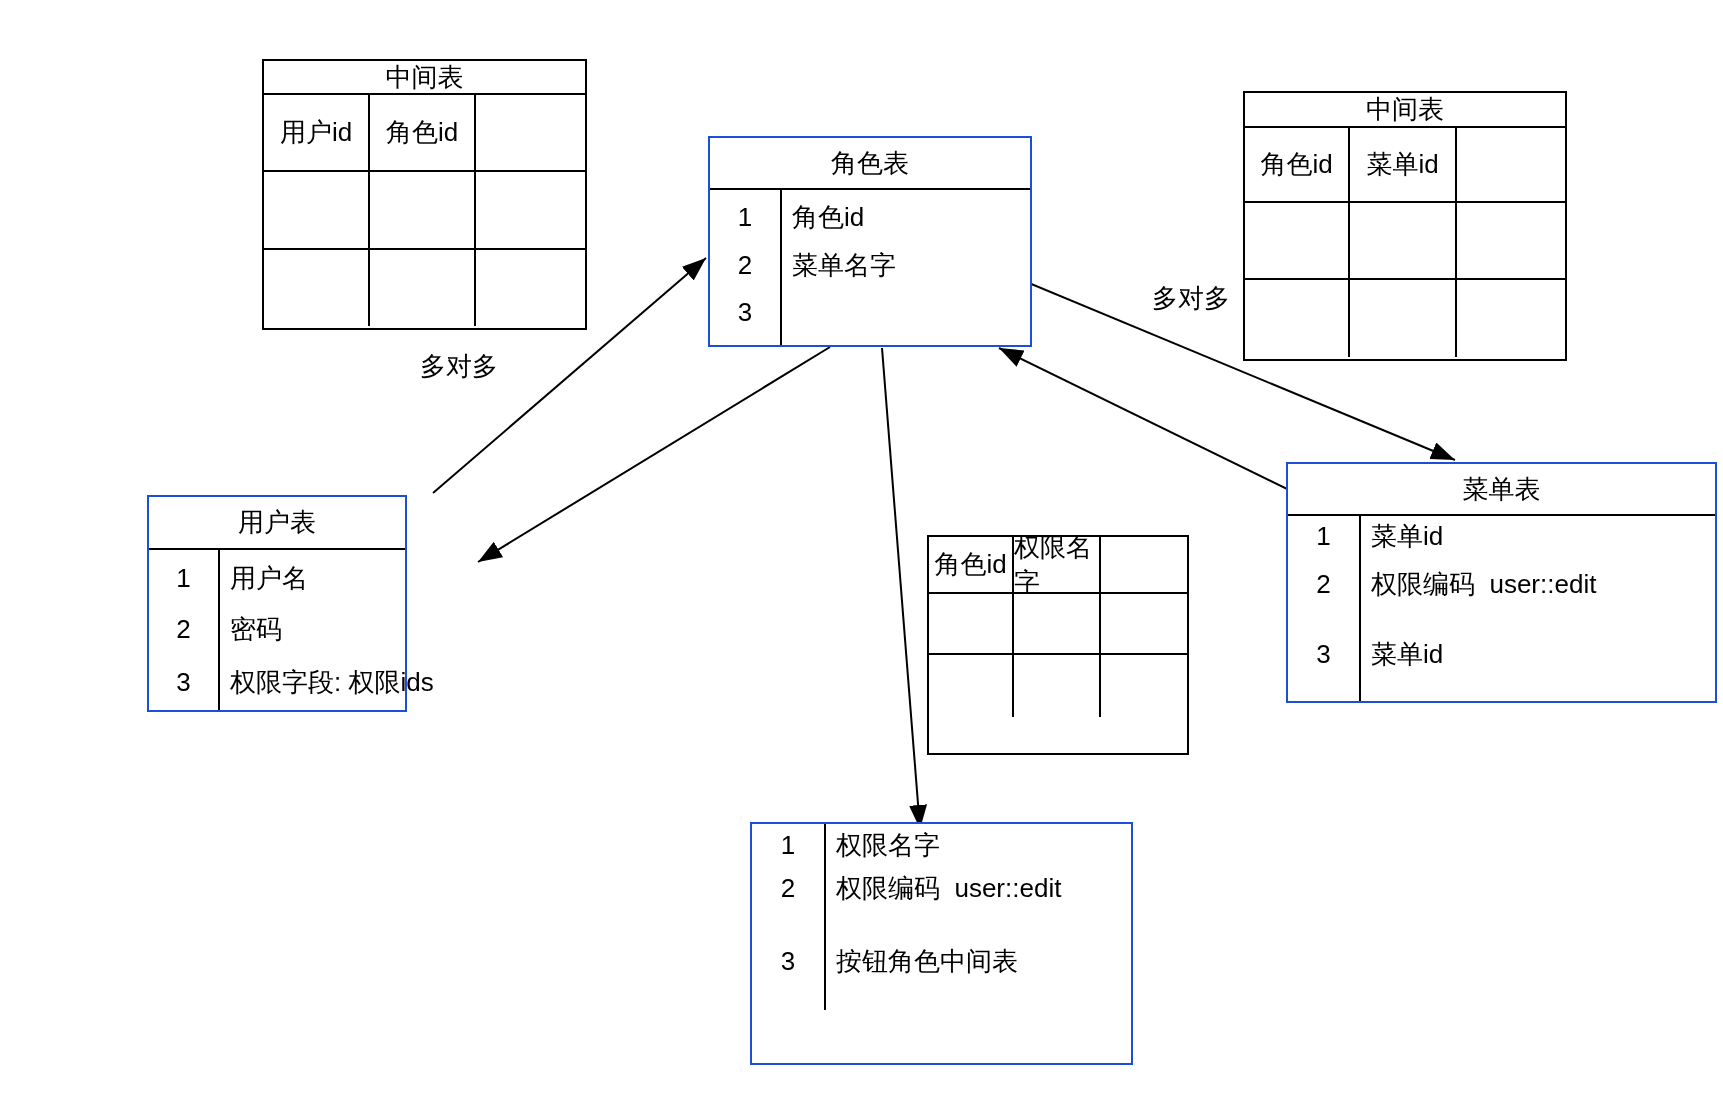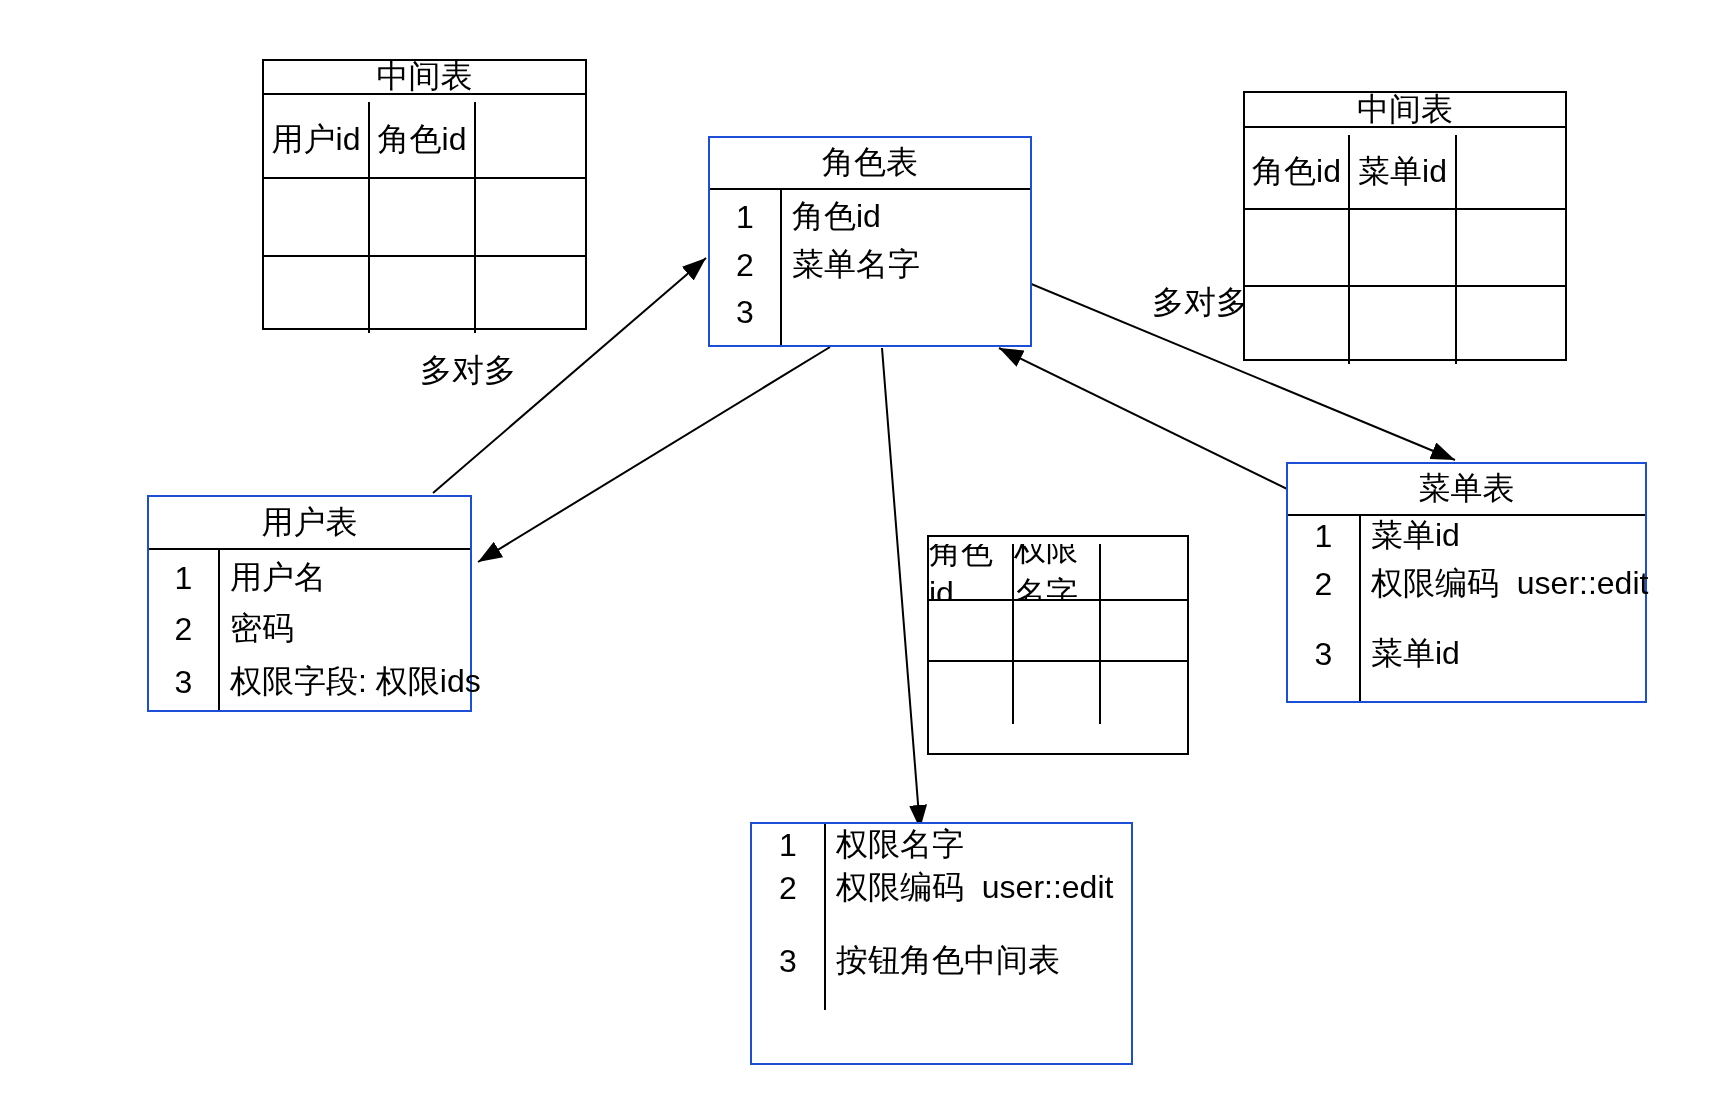--- a/index.html
+++ b/index.html
@@ -2,36 +2,36 @@
 <html><head>
 <meta charset="utf-8">
 <style>
   html,body{margin:0;padding:0;background:#ffffff;}
   #canvas{
     position:relative;
     width:1723px;height:1115px;
     background:#ffffff;
     font-family:"Liberation Sans","DejaVu Sans",sans-serif;
     color:#000000;
-    font-size:32px;
+    font-size:26px;
     overflow:hidden;
   }
   
   .jtable{
     position:absolute;
     border:2px solid #000;
     box-sizing:border-box;
     background:#fff;
   }
   .jtitle{
     display:flex;align-items:center;justify-content:center;
     border-bottom:2px solid #000;
     box-sizing:content-box;
   }
-  .jgrid{display:grid;width:100%;margin-top:7px;}
+  .jgrid{display:grid;width:100%;}
   .jcell{
     border-right:2px solid #000;
     border-bottom:2px solid #000;
     display:flex;align-items:center;justify-content:center;
     box-sizing:border-box;
     overflow:hidden;
   }
   .jcell.no-r{border-right:none;}
   .jcell.no-b{border-bottom:none;}
   
@@ -143,40 +143,40 @@
         <span class="enum" style="flex-basis:70px;">2</span>
         <span class="etext">菜单名字</span>
       </div>
       <div class="erow" style="top:107px;">
         <span class="enum" style="flex-basis:70px;">3</span>
         <span class="etext"></span>
       </div>
     </div>
   </div>
 
-  <div class="etable" style="left:147px;top:495px;width:325px;height:217px;">
+  <div class="etable" style="left:147px;top:495px;width:260px;height:217px;">
     <div class="etitle" style="height:51px;">用户表</div>
     <div class="ebody" style="height:160px;">
       <div class="enumcol" style="width:69px;"></div>
       <div class="erow" style="top:13px;">
         <span class="enum" style="flex-basis:69px;">1</span>
         <span class="etext">用户名</span>
       </div>
       <div class="erow" style="top:64px;">
         <span class="enum" style="flex-basis:69px;">2</span>
         <span class="etext">密码</span>
       </div>
       <div class="erow" style="top:117px;">
         <span class="enum" style="flex-basis:69px;">3</span>
         <span class="etext">权限字段: 权限ids</span>
       </div>
     </div>
   </div>
 
-  <div class="etable" style="left:1286px;top:462px;width:361px;height:241px;">
+  <div class="etable" style="left:1286px;top:462px;width:431px;height:241px;">
     <div class="etitle" style="height:50px;">菜单表</div>
     <div class="ebody" style="height:185px;">
       <div class="enumcol" style="width:71px;"></div>
       <div class="erow" style="top:5px;">
         <span class="enum" style="flex-basis:71px;">1</span>
         <span class="etext">菜单id</span>
       </div>
       <div class="erow" style="top:53px;">
         <span class="enum" style="flex-basis:71px;">2</span>
         <span class="etext">权限编码  user::edit</span>

